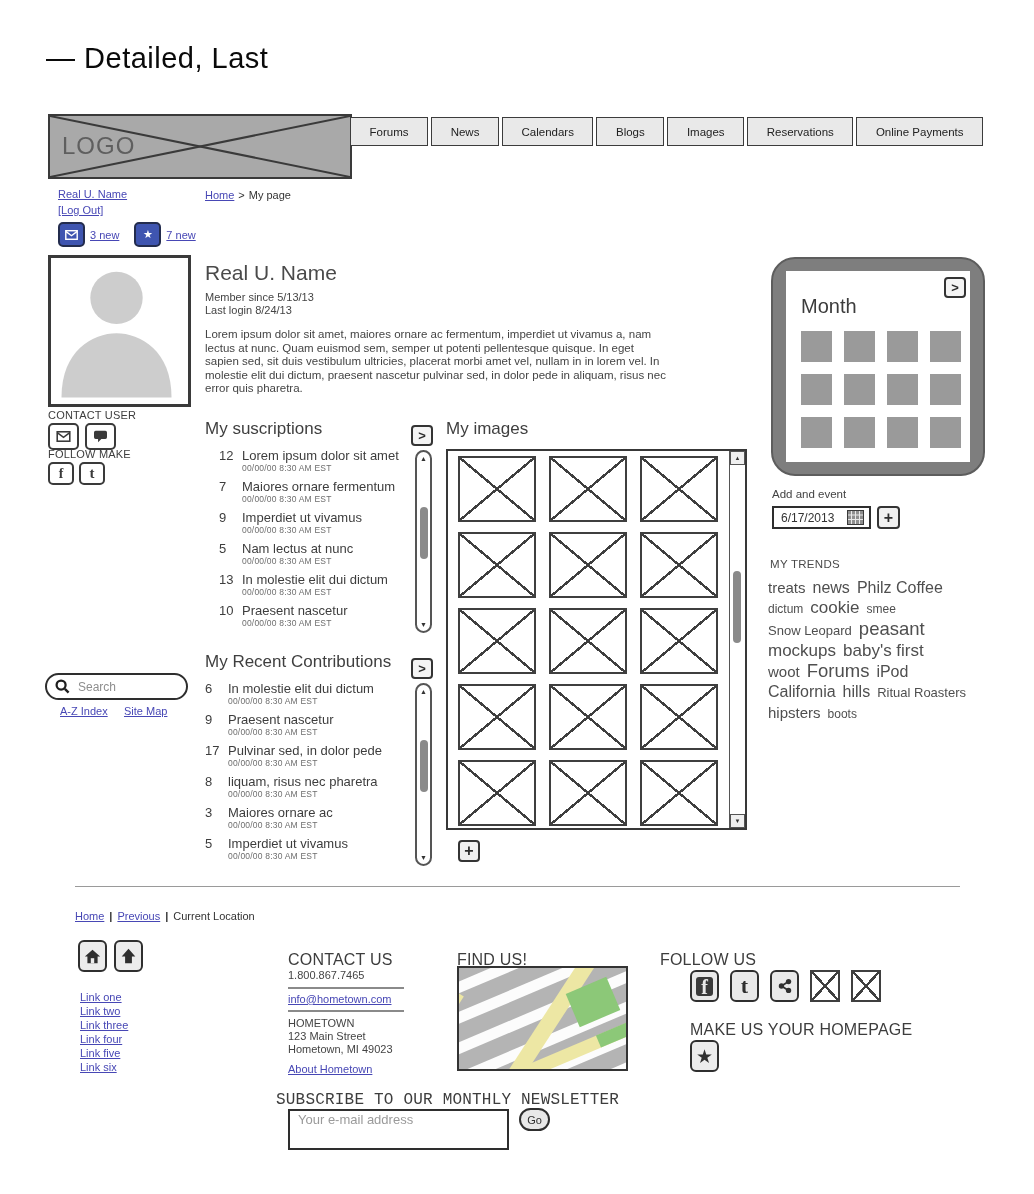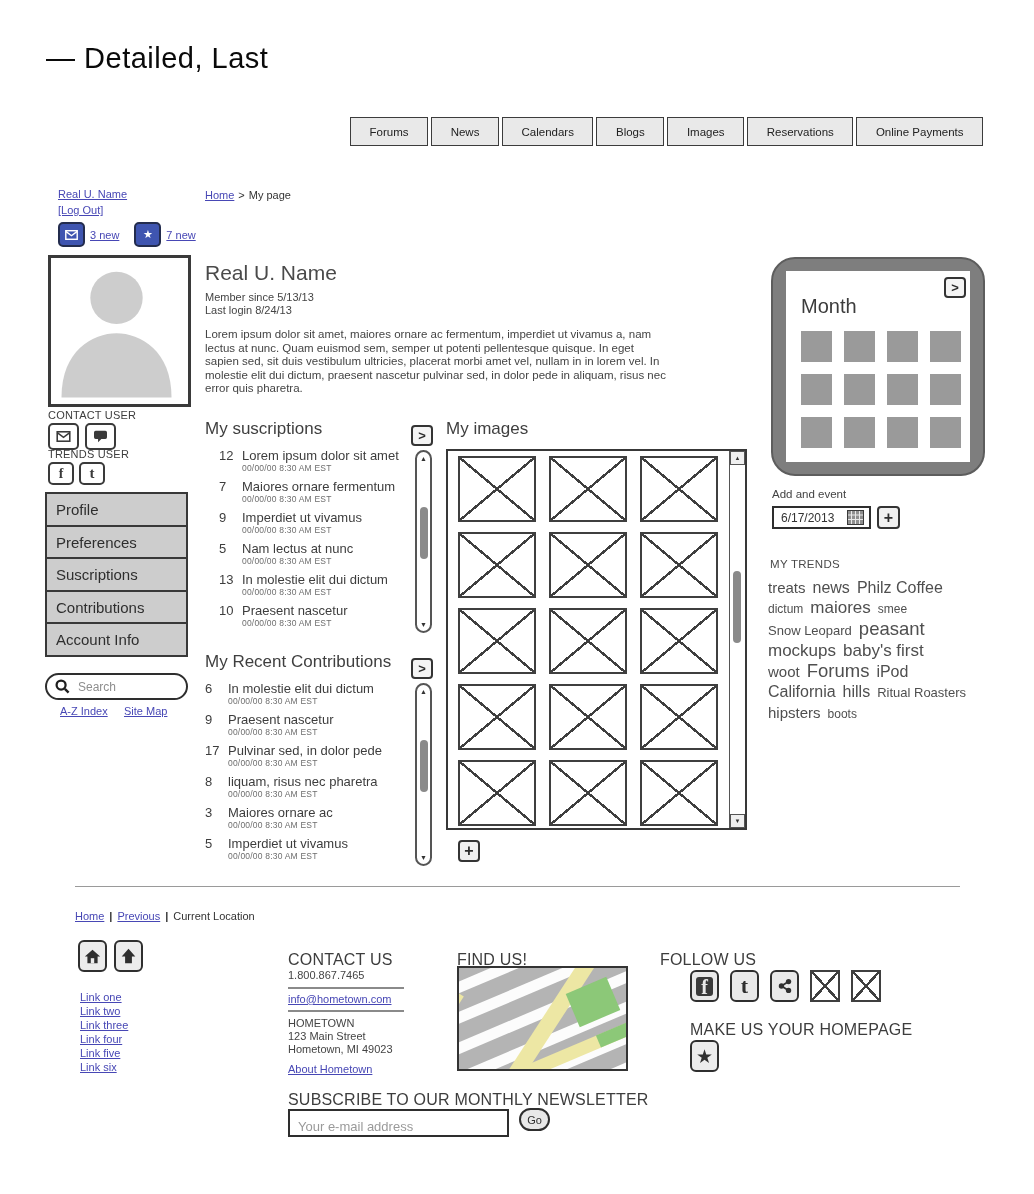--- a/index.html
+++ b/index.html
@@ -90,33 +90,40 @@
   .addr{font-size:11px;color:#444;line-height:13px;}
   .map{left:457px;top:966px;width:171px;height:105px;border:2.5px solid #333;background:#fcfcfc;overflow:hidden;box-sizing:border-box;cursor:pointer;}
   .map-rot{position:absolute;left:-45px;top:-45px;width:280px;height:210px;transform:rotate(-23deg);}
   .blk{position:absolute;left:0;width:280px;height:17px;background:#b4b4b4;}
   .yroad{position:absolute;background:#ede7a4;}
   .green{position:absolute;background:#8cc878;transform:rotate(-23deg);}
   .social-ico{width:29px;height:32px;border:2.5px solid #2f2f2f;border-radius:6px;background:#e9e9e9;display:flex;align-items:center;justify-content:center;cursor:pointer;box-sizing:border-box;color:#2f2f2f;}
   .fb-glyph{font-family:"Liberation Serif",serif;font-weight:bold;font-size:20px;background:#3a3a3a;color:#e9e9e9;width:17px;height:19px;display:flex;align-items:flex-end;justify-content:center;border-radius:3px;line-height:17px;}
   .tw-glyph{font-family:"Liberation Serif",serif;font-weight:bold;font-size:22px;color:#2f2f2f;}
   .xb-ico{width:30px;height:32px;cursor:pointer;}
-  .email-box{left:288px;top:1109px;width:221px;height:28px;border:2.5px solid #2e2e2e;background:#fff;box-sizing:border-box;display:flex;align-items:flex-end;}
+  .email-box{left:288px;top:1109px;width:221px;height:41px;border:2.5px solid #2e2e2e;background:#fff;box-sizing:border-box;display:flex;align-items:flex-start;}
   .email-box input{border:none;outline:none;flex:1;font-size:13px;color:#555;font-family:inherit;margin-left:6px;background:transparent;}
   .email-box input::placeholder{color:#9a9a9a;}
   .go-btn{left:519px;top:1108px;width:31px;height:23px;border:2.5px solid #2e2e2e;border-radius:12px;background:#e8e8e8;display:flex;align-items:center;justify-content:center;font-size:11px;color:#2e2e2e;cursor:pointer;box-sizing:border-box;}
   input::placeholder{color:#8e8e8e;}
 </style>
 </head>
 <body>
 
 <div class="stage">
 
   <div class="abs page-title">— Detailed, Last</div>
 
+  <div class="abs logo-box">
+    <svg viewBox="0 0 100 100" preserveAspectRatio="none">
+      <line x1="0" y1="0" x2="100" y2="100" stroke="#3a3a3a" stroke-width="2" vector-effect="non-scaling-stroke"></line>
+      <line x1="0" y1="100" x2="100" y2="0" stroke="#3a3a3a" stroke-width="2" vector-effect="non-scaling-stroke"></line>
+    </svg>
+    <span class="logo-text">LOGO</span>
+  </div>
   <div class="abs nav">
     <div class="nav-tab">Forums</div>
     <div class="nav-tab">News</div>
     <div class="nav-tab">Calendars</div>
     <div class="nav-tab">Blogs</div>
     <div class="nav-tab">Images</div>
     <div class="nav-tab">Reservations</div>
     <div class="nav-tab">Online Payments</div>
   </div>
 
@@ -152,33 +159,26 @@
         <rect x="1" y="1" width="16" height="12" fill="none" stroke="#3a3a3a" stroke-width="2"></rect>
         <polyline points="1,2 9,8 17,2" fill="none" stroke="#3a3a3a" stroke-width="2"></polyline>
       </svg>
     </div>
     <div class="sq-ico">
       <svg width="15" height="13" viewBox="0 0 18 16">
         <path d="M3,1 h12 a2,2 0 0 1 2,2 v6 a2,2 0 0 1 -2,2 h-5 l-4,4 v-4 h-3 a2,2 0 0 1 -2,-2 v-6 a2,2 0 0 1 2,-2 z" fill="#3a3a3a"></path>
       </svg>
     </div>
   </div>
-  <div class="abs small-label" style="left:48px;top:448px;">TRENDS USER</div>
+  <div class="abs small-label" style="left:48px;top:448px;">FOLLOW MAKE</div>
   <div class="abs" style="left:48px;top:462px;display:flex;gap:5px;">
     <div class="sq-ico-sm" style="font-family:'Liberation Serif',serif;font-size:14px;">f</div>
     <div class="sq-ico-sm" style="font-family:'Liberation Serif',serif;font-size:15px;">t</div>
   </div>
 
-  <div class="abs menu">
-    <div class="menu-item">Profile</div>
-    <div class="menu-item">Preferences</div>
-    <div class="menu-item">Suscriptions</div>
-    <div class="menu-item">Contributions</div>
-    <div class="menu-item">Account Info</div>
-  </div>
 
   <div class="abs search-pill">
     <svg width="15" height="15" viewBox="0 0 16 16">
       <circle cx="6.5" cy="6.5" r="4.8" fill="none" stroke="#1e1e1e" stroke-width="2.4"></circle>
       <line x1="10.5" y1="10.5" x2="14.5" y2="14.5" stroke="#1e1e1e" stroke-width="2.6"></line>
     </svg>
     <input type="text" placeholder="Search" style="">
   </div>
   <a class="abs" style="left:60px;top:705px;">A-Z Index</a>
   <a class="abs" style="left:124px;top:705px;">Site Map</a>
@@ -352,21 +352,21 @@
         <line x1="12.5" y1="1" x2="12.5" y2="14" stroke="#e8e8e8"></line>
       <line x1="1" y1="5" x2="16" y2="5" stroke="#e8e8e8"></line>
         <line x1="1" y1="9.5" x2="16" y2="9.5" stroke="#e8e8e8"></line>
     </svg>
   </div>
   <div class="abs plus-btn" style="left:877px;top:506px;width:23px;height:23px;">+</div>
 
   <div class="abs" style="left:770px;top:558px;font-size:11.5px;color:#4a4a4a;letter-spacing:.3px;">MY TRENDS</div>
   <div class="abs trends-cloud">
     <span class="tg t3">treats</span><span class="tg t4">news</span><span class="tg t4">Philz Coffee</span>
-    <span class="tg t2">dictum</span><span class="tg t45">maiores</span><span class="tg t2">smee</span>
+    <span class="tg t2">dictum</span><span class="tg t45">cookie</span><span class="tg t2">smee</span>
     <span class="tg t25">Snow Leopard</span><span class="tg t5">peasant</span>
     <span class="tg t45">mockups</span><span class="tg t45">baby's first</span>
     <span class="tg t3">woot</span><span class="tg t5">Forums</span><span class="tg t4">iPod</span>
     <span class="tg t4">California</span><span class="tg t4">hills</span><span class="tg t25">Ritual Roasters</span>
     <span class="tg t3">hipsters</span><span class="tg t2">boots</span>
   </div>
 
   <div class="abs divider"></div>
   <div class="abs f-crumb">
     <a>Home</a><span class="sep">|</span><a>Previous</a><span class="sep">|</span><span>Current Location</span>
@@ -440,19 +440,19 @@
       </svg>
     </div>
     <div class="xbox xb-ico"></div>
     <div class="xbox xb-ico"></div>
   </div>
   <div class="abs f-head" style="left:690px;top:1021px;">MAKE US YOUR HOMEPAGE</div>
   <div class="abs tool-btn" style="left:690px;top:1040px;font-size:19px;color:#2f2f2f;">
     <span>★</span>
   </div>
 
-  <div class="abs f-head" style="left:288px;top:1091px;">SUBSCRIBE TO OUR MONTHLY NEWSLETTER</div>
+  <div class="abs f-head" style="left:276px;top:1091px;font-family:Liberation Mono, monospace;">SUBSCRIBE TO OUR MONTHLY NEWSLETTER</div>
   <div class="abs email-box">
     <input type="text" placeholder="Your e-mail address" style="">
   </div>
   <div class="abs go-btn">Go</div>
 
 </div>
 
 </body></html>

